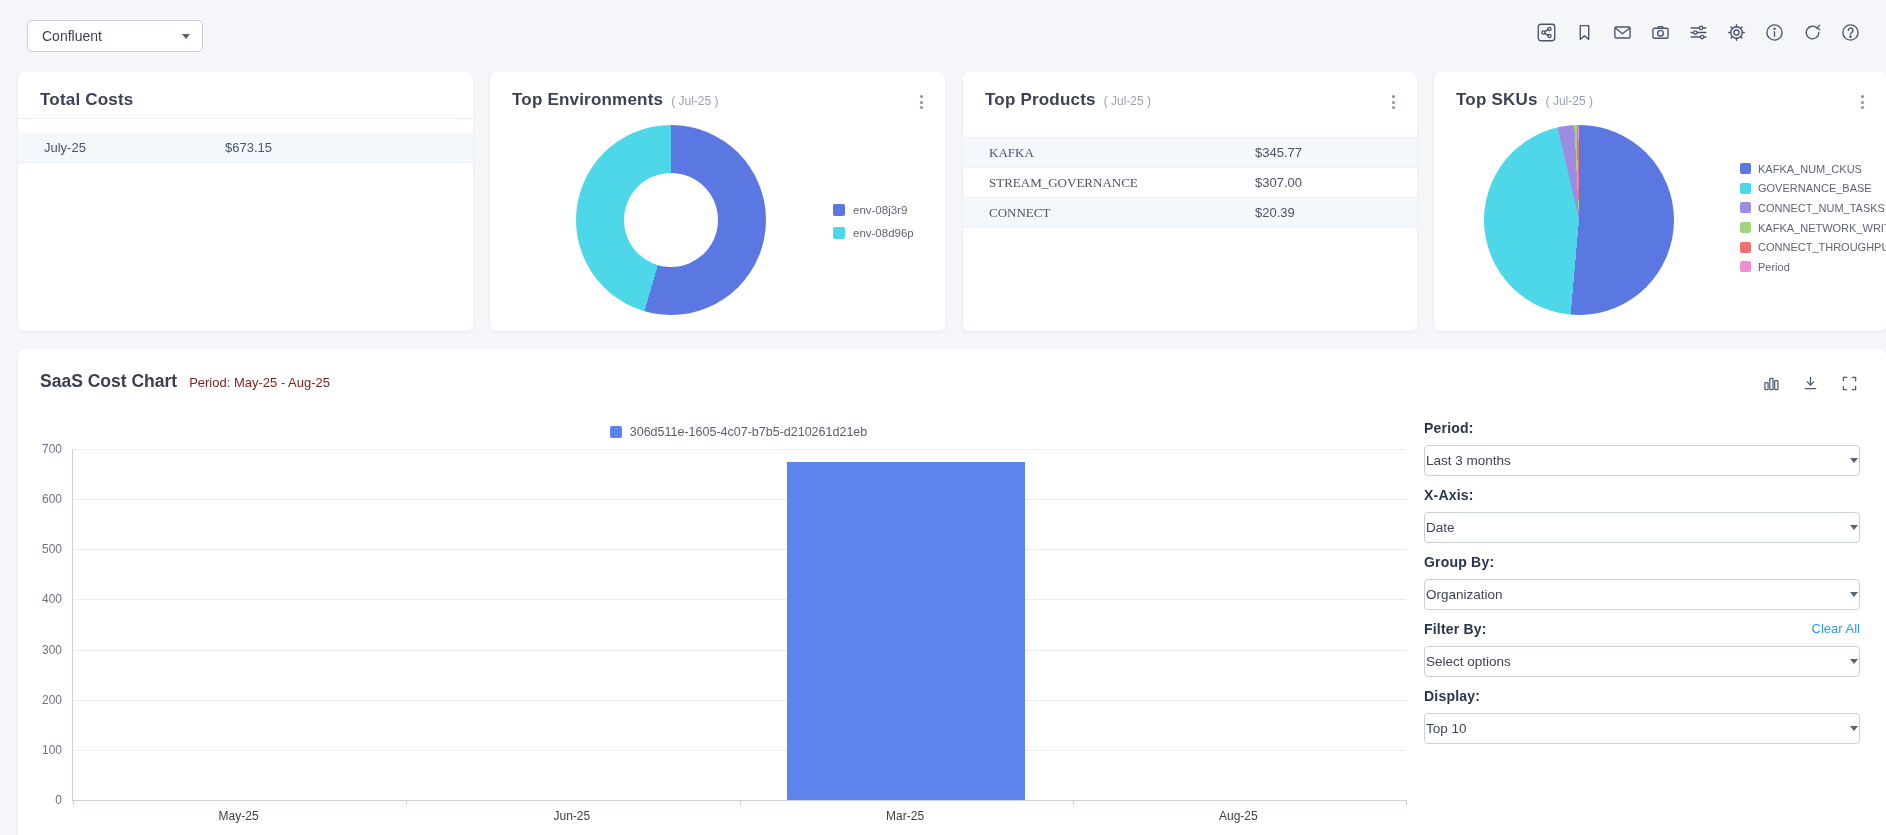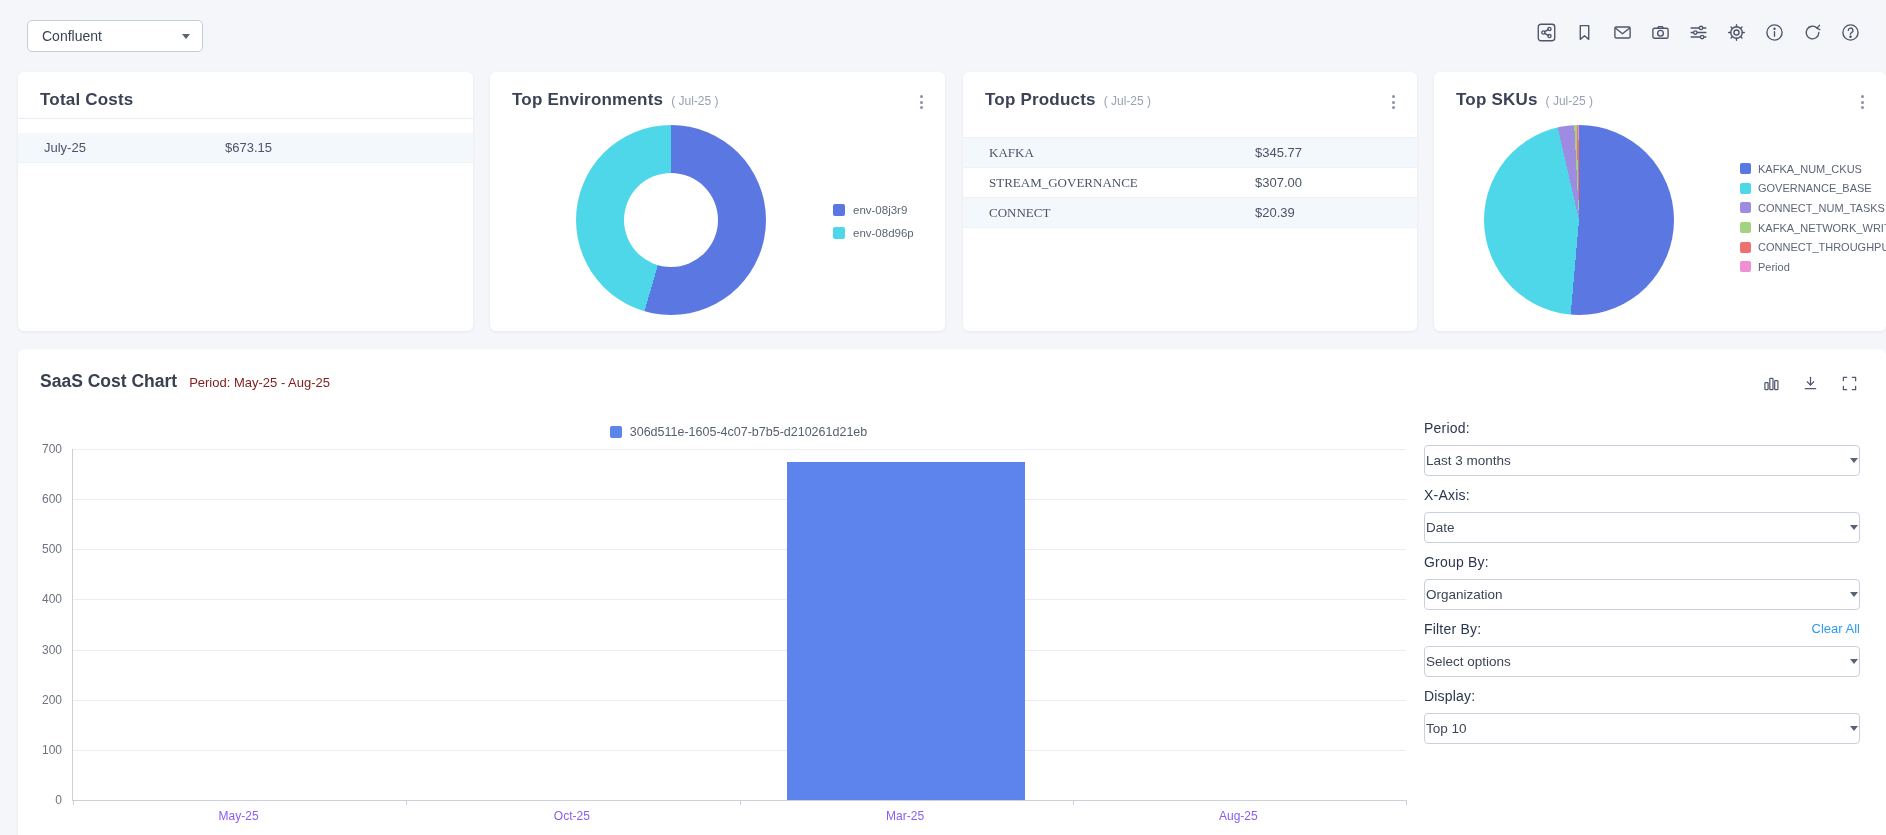--- a/index.html
+++ b/index.html
@@ -56,28 +56,28 @@
   .chart-legend{position:absolute;left:54px;top:76px;width:1333px;display:flex;
     justify-content:center;align-items:center;gap:8px;font-size:12.5px;color:#575f6e;}
   .plot{position:absolute;left:54px;top:100px;width:1333px;height:351px;
     border-left:1px solid #ccd0d8;border-bottom:1px solid #ccd0d8;}
   .gridline{position:absolute;left:0;width:100%;height:1px;background:#ebedf0;}
   .bar{position:absolute;bottom:0;}
   .tick{position:absolute;width:1px;height:5px;background:#ccd0d8;top:351px;}
   .ylabels{position:absolute;left:0;top:100px;width:44px;height:351px;}
   .ylabels span{position:absolute;right:0;font-size:12px;color:#6c7380;}
   .xlabels{position:absolute;left:54px;top:460px;width:1333px;}
-  .xlabels span{position:absolute;width:120px;text-align:center;font-size:12px;color:#8b5cf6;}
+  .xlabels span{position:absolute;width:120px;text-align:center;font-size:12px;color:#404040;}
 
   
   .controls{position:absolute;left:1406px;top:70px;width:436px;}
   .control{margin-bottom:10px;}
   .control-label-row{display:flex;justify-content:space-between;align-items:center;
     margin-bottom:9px;height:17px;}
-  .control-label{font-size:14px;font-weight:400;color:#2a3650;letter-spacing:.2px;}
+  .control-label{font-size:14px;font-weight:700;color:#2a3650;letter-spacing:.2px;}
   .clear-link{font-size:13px;color:#2d9bf0;cursor:pointer;}
   .select{height:31px;border:1px solid #c9cfdb;border-radius:4px;background:#fff;display:flex;
     align-items:center;justify-content:space-between;padding:0 1px;box-sizing:border-box;
     font-size:13.5px;color:#3d4556;cursor:pointer;}
 </style>
 </head>
 <body>
 
 <div class="page">
 
@@ -284,21 +284,21 @@
         <div class="gridline" style="top: 0px;"></div>
         <div class="tick" style="left: 0px;"></div>
         <div class="tick" style="left: 333.25px;"></div>
         <div class="tick" style="left: 666.5px;"></div>
         <div class="tick" style="left: 999.75px;"></div>
         <div class="tick" style="left: 1333px;"></div>
         <div class="bar" style="left: 713.988px; width: 238.274px; height: 337.537px; background: rgb(93, 131, 236);"></div>
       </div>
     <div class="xlabels" id="xlabels">
         <span style="left: 106.625px;">May-25</span>
-        <span style="left: 439.875px;">Oct-25</span>
+        <span style="left: 439.875px;">Jun-25</span>
         <span style="left: 773.125px;">Mar-25</span>
         <span style="left: 1106.38px;">Aug-25</span>
       </div>
 
     <div class="controls" id="controls">
         <div class="control">
           <div class="control-label-row">
             <span class="control-label">Period:</span>
           </div>
           <div class="select">

